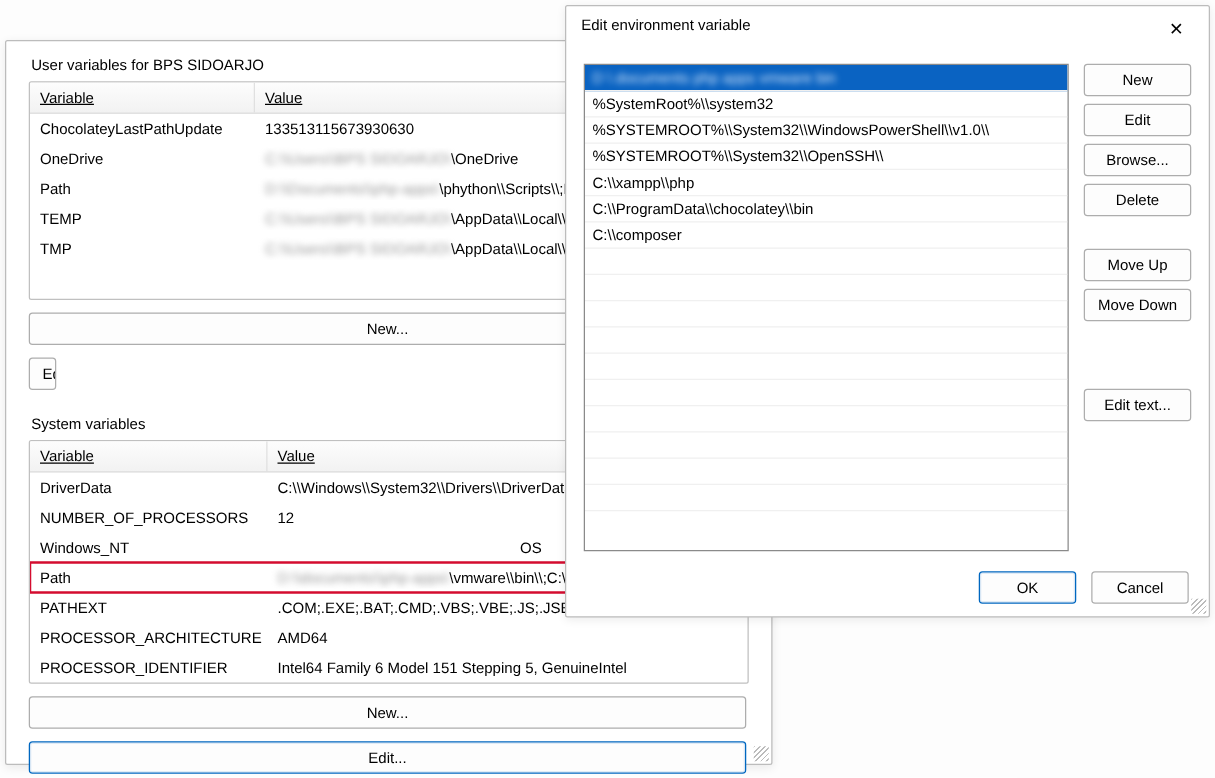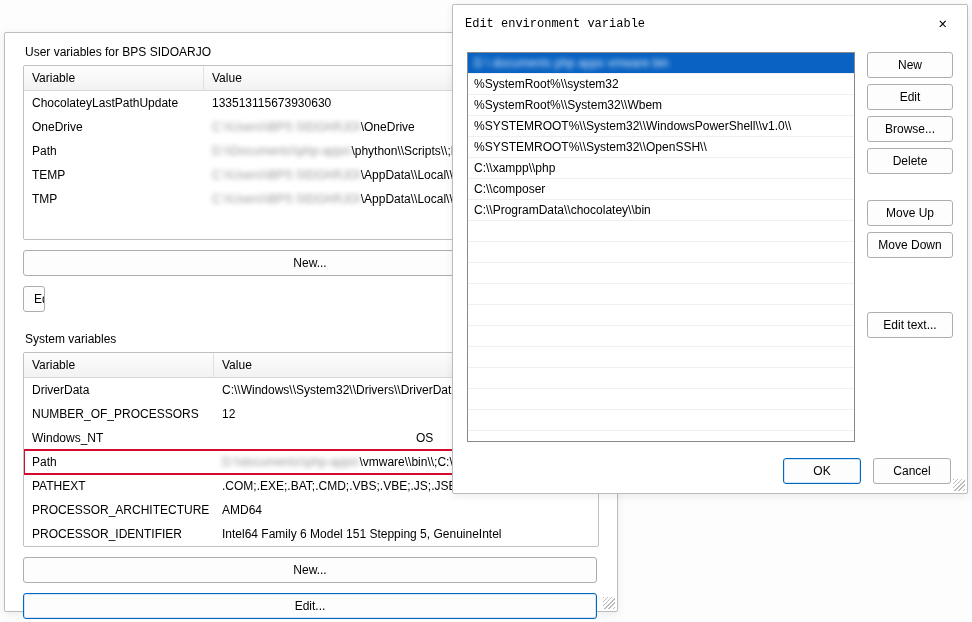--- a/index.html
+++ b/index.html
@@ -14,25 +14,23 @@
   }
   .dialog {
     position: absolute;
     background: #ffffff;
     border: 1px solid #bcbcbc;
     border-radius: 2px;
     box-shadow: 0 2px 8px rgba(0,0,0,0.08);
   }
   .titlebar {
     display: flex;
-    align-items: center;
     justify-content: space-between;
     padding: 8px 12px 8px 12px;
     font-size: 12px;
-    font-family: Liberation Mono, monospace;
   }
   .titlebar .close {
     font-size: 14px;
     padding: 2px 8px;
     cursor: pointer;
   }
   .fieldset {
     margin: 8px 14px 14px 14px;
   }
   .fieldset-label {
@@ -41,20 +39,21 @@
   }
   .table-frame {
     border: 1px solid #c0c0c0;
     border-radius: 2px;
     overflow: hidden;
   }
   .table-header {
     display: flex;
     background: linear-gradient(#fdfdfd, #f2f2f2);
     border-bottom: 1px solid #d8d8d8;
+    text-decoration: underline;
   }
   .table-header .col {
     padding: 5px 8px;
     border-right: 1px solid #e0e0e0;
     font-size: 12px;
   }
   .table-body { }
   .row {
     display: flex;
     padding: 3px 0;
@@ -268,26 +267,25 @@
 
 <div id="edit-dialog" class="dialog">
   <div class="titlebar">
     <span>Edit environment variable</span>
     <span class="close">✕</span>
   </div>
   <div class="edit-body">
     <div class="path-list" id="path-list">
         <div class="path-item selected"><span class="blur" style="color: rgb(207, 227, 250);">D \ documents php apps vmware bin</span></div>
         <div class="path-item">%SystemRoot%\\system32</div>
-        <div class="path-item">%SystemRoot%\\System32\\Wbem</div>
         <div class="path-item">%SYSTEMROOT%\\System32\\WindowsPowerShell\\v1.0\\</div>
         <div class="path-item">%SYSTEMROOT%\\System32\\OpenSSH\\</div>
         <div class="path-item">C:\\xampp\\php</div>
+        <div class="path-item">C:\\ProgramData\\chocolatey\\bin</div>
         <div class="path-item">C:\\composer</div>
-        <div class="path-item">C:\\ProgramData\\chocolatey\\bin</div>
         <div class="path-item">&nbsp;</div>
         <div class="path-item">&nbsp;</div>
         <div class="path-item">&nbsp;</div>
         <div class="path-item">&nbsp;</div>
         <div class="path-item">&nbsp;</div>
         <div class="path-item">&nbsp;</div>
         <div class="path-item">&nbsp;</div>
         <div class="path-item">&nbsp;</div>
         <div class="path-item">&nbsp;</div>
         <div class="path-item">&nbsp;</div>

